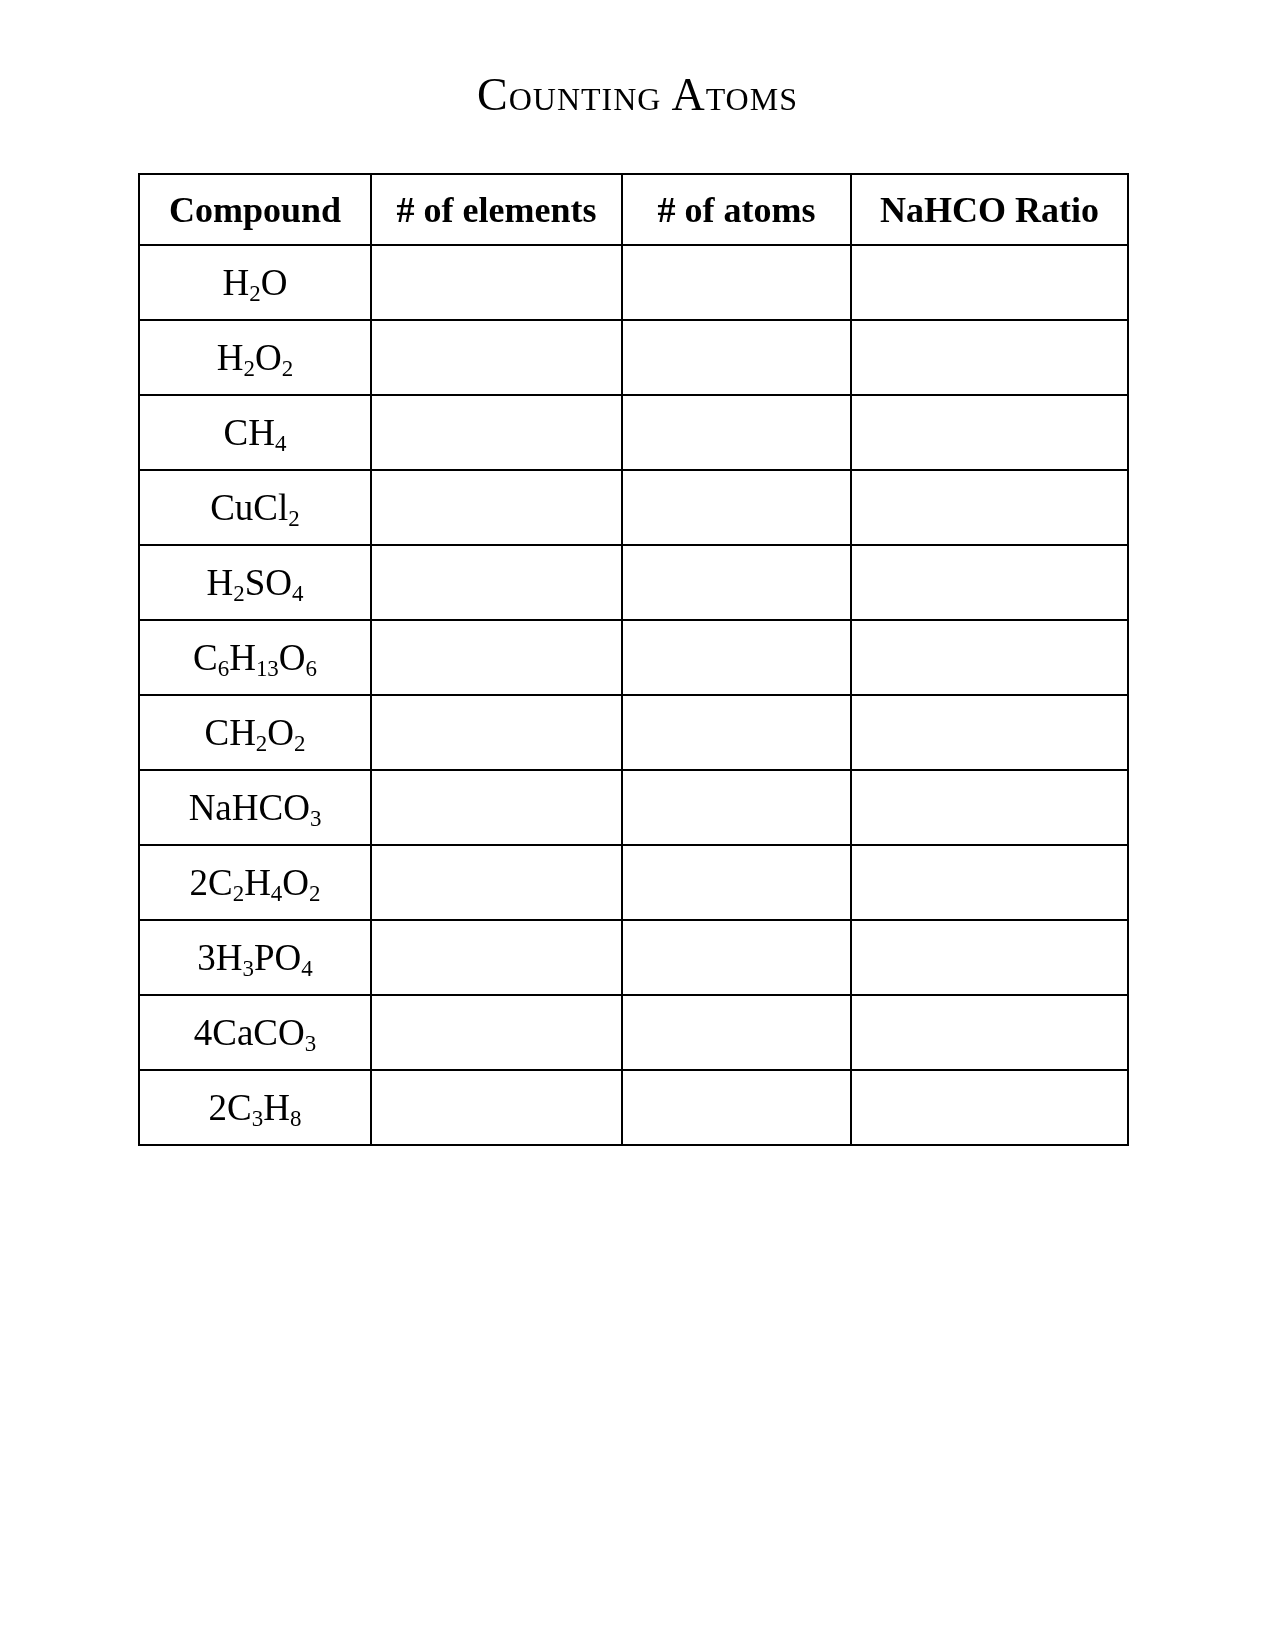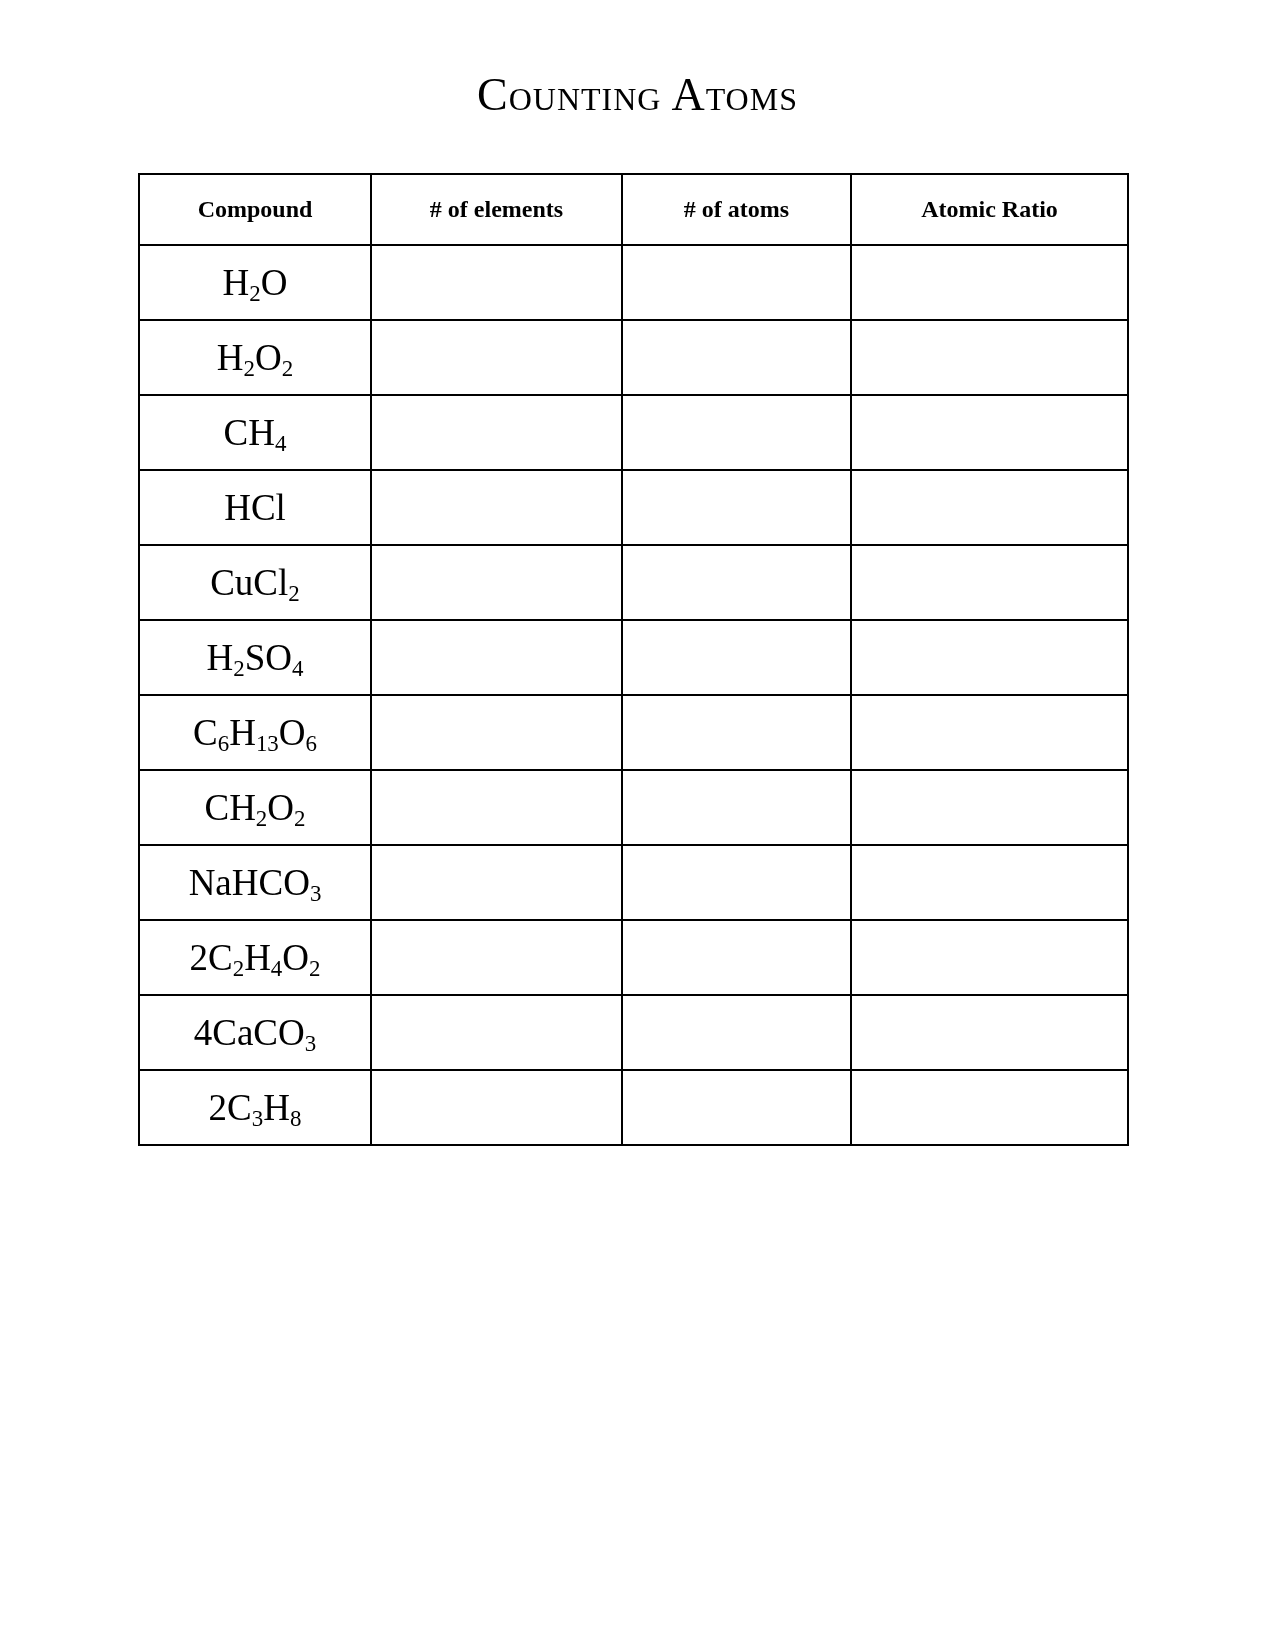--- a/index.html
+++ b/index.html
@@ -45,21 +45,21 @@
   .atoms-table td {
     border: 2px solid #000000;
     text-align: center;
     vertical-align: middle;
     padding: 0;
     white-space: pre;
     overflow: hidden;
   }
   .atoms-table th {
     height: 69px;
-    font-size: 24px;
+    font-size: 36px;
     font-weight: bold;
   }
   .atoms-table td {
     height: 73px;
     font-size: 37px;
     font-weight: normal;
   }
   .atoms-table sub {
     font-size: 0.62em;
     line-height: 0;
@@ -77,21 +77,21 @@
       <col class="c-compound">
       <col class="c-elements">
       <col class="c-atoms">
       <col class="c-ratio">
     </colgroup>
     <thead>
       <tr>
         <th>Compound</th>
         <th># of elements</th>
         <th># of atoms</th>
-        <th>Atomic Ratio</th>
+        <th>NaHCO Ratio</th>
       </tr>
     </thead>
     <tbody>
 
   <tr>
     <td>H<sub>2</sub>O</td>
     <td></td>
     <td></td>
     <td></td>
   </tr>
@@ -103,26 +103,20 @@
     <td></td>
   </tr>
 
   <tr>
     <td>CH<sub>4</sub></td>
     <td></td>
     <td></td>
     <td></td>
   </tr>
 
-  <tr>
-    <td>HCl</td>
-    <td></td>
-    <td></td>
-    <td></td>
-  </tr>
 
   <tr>
     <td>CuCl<sub>2</sub></td>
     <td></td>
     <td></td>
     <td></td>
   </tr>
 
   <tr>
     <td>H<sub>2</sub>SO<sub>4</sub></td>
@@ -152,20 +146,26 @@
     <td></td>
   </tr>
 
   <tr>
     <td>2C<sub>2</sub>H<sub>4</sub>O<sub>2</sub></td>
     <td></td>
     <td></td>
     <td></td>
   </tr>
 
+  <tr>
+    <td>3H<sub>3</sub>PO<sub>4</sub></td>
+    <td></td>
+    <td></td>
+    <td></td>
+  </tr>
 
   <tr>
     <td>4CaCO<sub>3</sub></td>
     <td></td>
     <td></td>
     <td></td>
   </tr>
 
   <tr>
     <td>2C<sub>3</sub>H<sub>8</sub></td>

